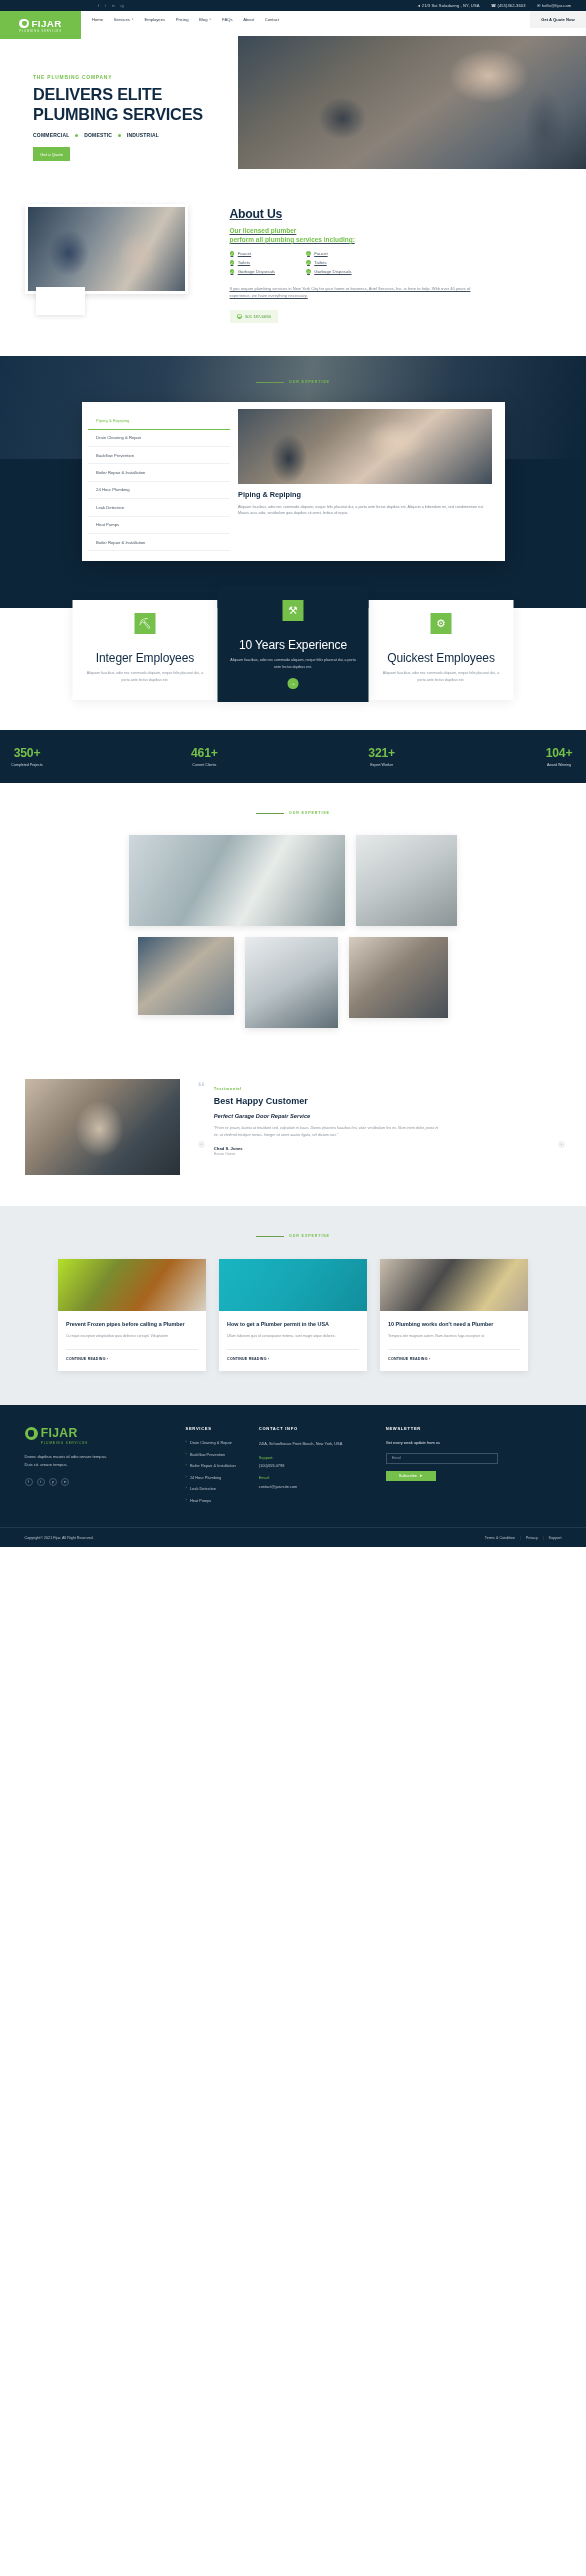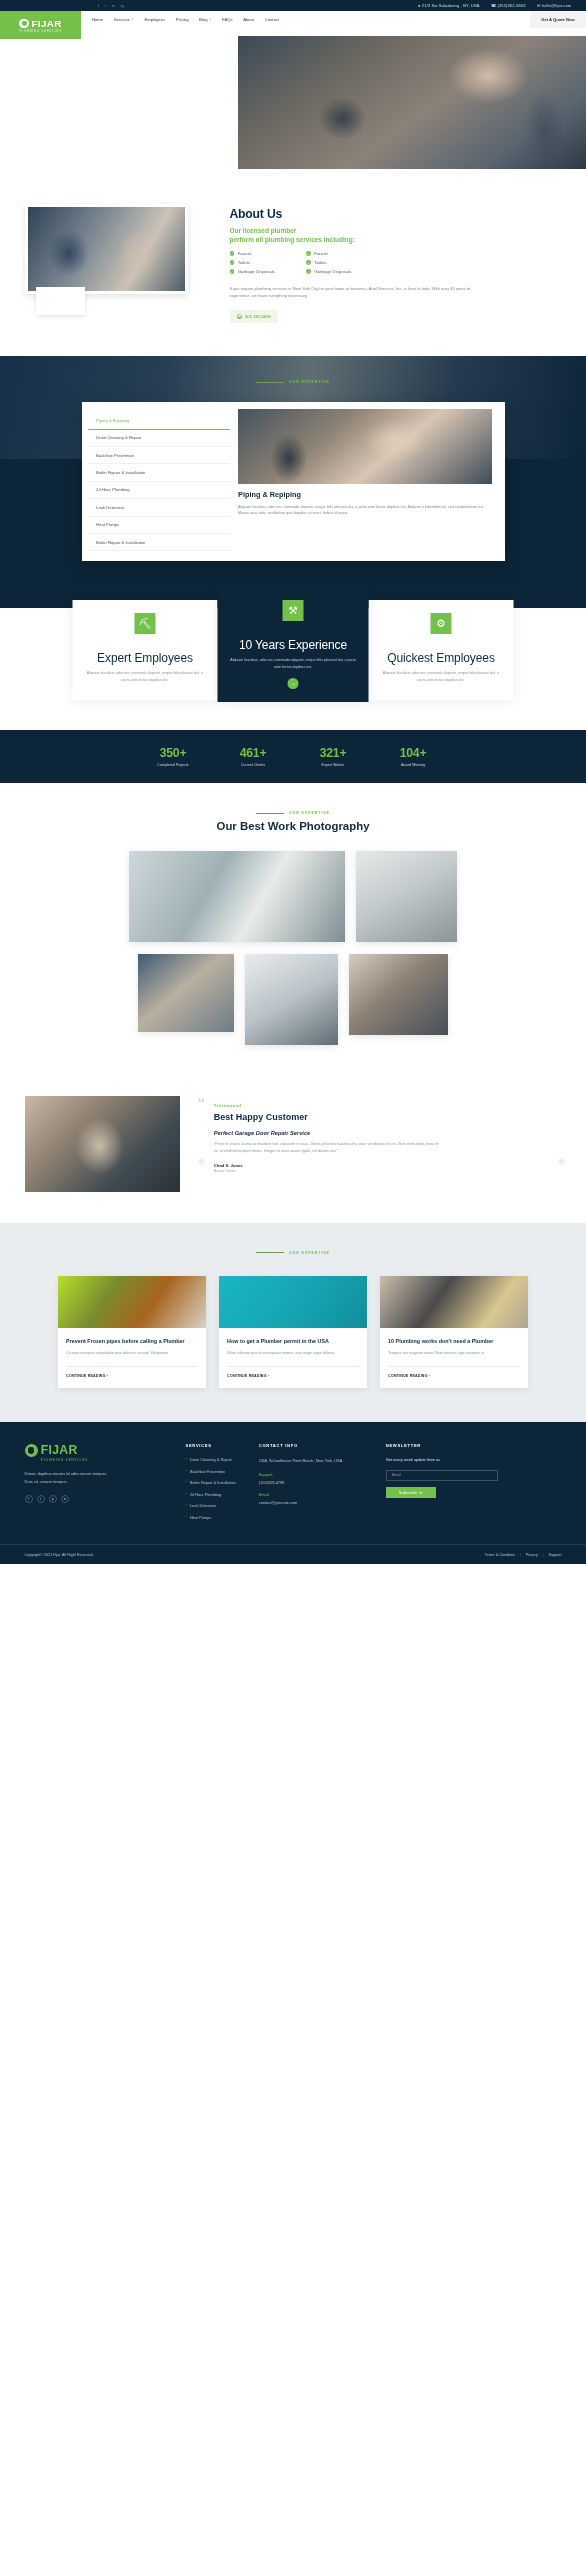--- a/index.html
+++ b/index.html
@@ -47,21 +47,21 @@
         radial-gradient(ellipse 29px 57px at 88% 70%, rgba(60,70,82,.6), transparent 70%);}
   .hero-txt { position:absolute; left:33px; top:47px; }
   .hero-kicker { color:#74c04a; font-size:4.9px; font-weight:700; letter-spacing:0.8px; }
   .hero-h1 { color:#102a43; font-size:16.3px; font-weight:700; line-height:1.22; letter-spacing:-0.2px; margin-top:5.7px; }
   .hero-tags { display:flex; align-items:center; gap:5.7px; margin-top:7.3px; }
   .hero-tags span { font-size:5px; color:#13283c; font-weight:600; letter-spacing:0.2px; }
   .dot { width:3.3px; height:3.3px; border-radius:50%; background:#74c04a; display:inline-block; }
   .btn-green { background:#74c04a; color:#fff; font-size:4.2px; padding:4.1px 7.3px; display:inline-block; margin-top:9px; }
 
   
-  .about { padding:29px 0 33px; }
+  .about { padding:29px 0 33px;text-decoration:underline; }
   .about-inner { display:flex; gap:18px; }
   .about-imgs { position:relative; width:187px; height:98px; flex:none; }
   .about-imgs .big { position:absolute; left:0; top:0; width:163px; height:90px; border:3.3px solid #fff;
       box-shadow:0 1.6px 6.5px rgba(0,0,0,.12);
       background:linear-gradient(120deg,#2f4257 0%,#7e8a94 40%,#cbc3b6 70%,#4d5b69 100%); }
   .about-imgs .big:after{content:"";position:absolute;inset:0;
       background:radial-gradient(ellipse 34px 39px at 26% 55%, rgba(42,62,92,.85), transparent 60%),
                  radial-gradient(ellipse 33px 41px at 70% 58%, rgba(210,190,176,.7), transparent 62%);}
   .about-imgs .sm { position:absolute; left:11.4px; bottom:-13px; width:49px; height:28px; background:#fff;
       box-shadow:0 1.6px 4.9px rgba(0,0,0,.12); }
@@ -112,21 +112,21 @@
            display:flex; align-items:center; justify-content:center; color:#fff; font-size:10.6px; }
   .fcard h3 { font-size:12px; color:#102a43; font-weight:400; margin-top:17px; letter-spacing:-0.1px; }
   .fcard.dark h3 { color:#fff; }
   .fcard p { font-size:3.6px; color:#8b949e; line-height:1.9; margin-top:5.7px; }
   .fcard.dark p { color:#c2ccd6; }
   .arrow-btn { width:10.6px; height:10.6px; border-radius:50%; background:#74c04a; color:#fff;
                font-size:4.9px; display:flex; align-items:center; justify-content:center; margin:7.3px auto 0; }
 
   
   .stats { background:#0d2539; padding:16.3px 0; }
-  .stats-row { display:flex; justify-content:center; gap:26px; }
+  .stats-row { display:flex; justify-content:space-between; gap:26px; }
   .stat { width:54px; text-align:center; }
   .stat .num { color:#74c04a; font-size:12.2px; font-weight:700; letter-spacing:-0.2px; }
   .stat .lbl { color:#cdd6de; font-size:3.6px; margin-top:2.4px; }
 
   
   .gallery { padding:28px 0 33px; background:#fff; }
   .gal-title { text-align:center; }
   .gal-title h2 { font-size:11.4px; color:#102a43; font-weight:700; margin-top:4.9px; }
   .gal-grid { margin-top:19.5px; }
   .gal-row { display:flex; gap:11.4px; justify-content:center; }
@@ -263,20 +263,35 @@
         <span>Contact</span>
       </a>
   </div>
   <div class="quote-btn">
     <span>Get A Quote Now</span>
   </div>
 </div>
 
 <div class="hero">
   <div class="hero-img"></div>
+  <div class="hero-txt">
+    <div class="hero-kicker cond">THE PLUMBING COMPANY</div>
+    <div class="hero-h1 cond">
+      <div>DELIVERS ELITE</div>
+      <div>PLUMBING SERVICES</div>
+    </div>
+    <div class="hero-tags cond">
+      <span>COMMERCIAL</span>
+      <i class="dot"></i>
+      <span>DOMESTIC</span>
+      <i class="dot"></i>
+      <span>INDUSTRIAL</span>
+    </div>
+    <div class="btn-green">Get a Quote</div>
+  </div>
 </div>
 
 <div class="about">
   <div class="wrap about-inner">
     <div class="about-imgs">
       <div class="big"></div>
       <div class="sm"></div>
     </div>
     <div class="about-body">
       <div class="about-h2 cond">About Us</div>
@@ -346,21 +361,21 @@
       <h3 class="cond">Piping &amp; Repiping</h3>
       <p>Aliquam faucibus, odio nec commodo aliquam, neque felis placerat dui, a porta ante lectus dapibus est. Aliquam a bibendum mi, sed condimentum est. Mauris arcu odio, vestibulum quis dapibus sit amet, finibus id turpis.</p>
     </div>
   </div>
 </div>
 
 <div class="features">
   <div class="feat-row">
     <div class="fcard">
       <div class="ficon">⛏</div>
-      <h3 class="cond">Expert Employees</h3>
+      <h3 class="cond">Integer Employees</h3>
       <p>Aliquam faucibus, odio nec commodo aliquam, neque felis placerat dui, a porta ante lectus dapibus est.</p>
     </div>
     <div class="fcard dark">
       <div class="ficon">⚒</div>
       <h3 class="cond">10 Years Experience</h3>
       <p>Aliquam faucibus, odio nec commodo aliquam, neque felis placerat dui, a porta ante lectus dapibus est.</p>
       <div class="arrow-btn">→</div>
     </div>
     <div class="fcard">
       <div class="ficon">⚙</div>
@@ -390,21 +405,20 @@
     </div>
   </div>
 </div>
 
 <div class="gallery">
   <div class="gal-title">
     <div class="eyebrow">
       <span class="line"></span>
       <span class="txt cond">OUR EXPERTISE</span>
     </div>
-    <h2 class="cond">Our Best Work Photography</h2>
   </div>
   <div class="gal-grid">
     <div class="gal-row">
       <div class="tile t1"></div>
       <div class="tile t2"></div>
     </div>
     <div class="gal-row">
       <div class="tile t3"></div>
       <div class="tile t4"></div>
       <div class="tile t5"></div>

